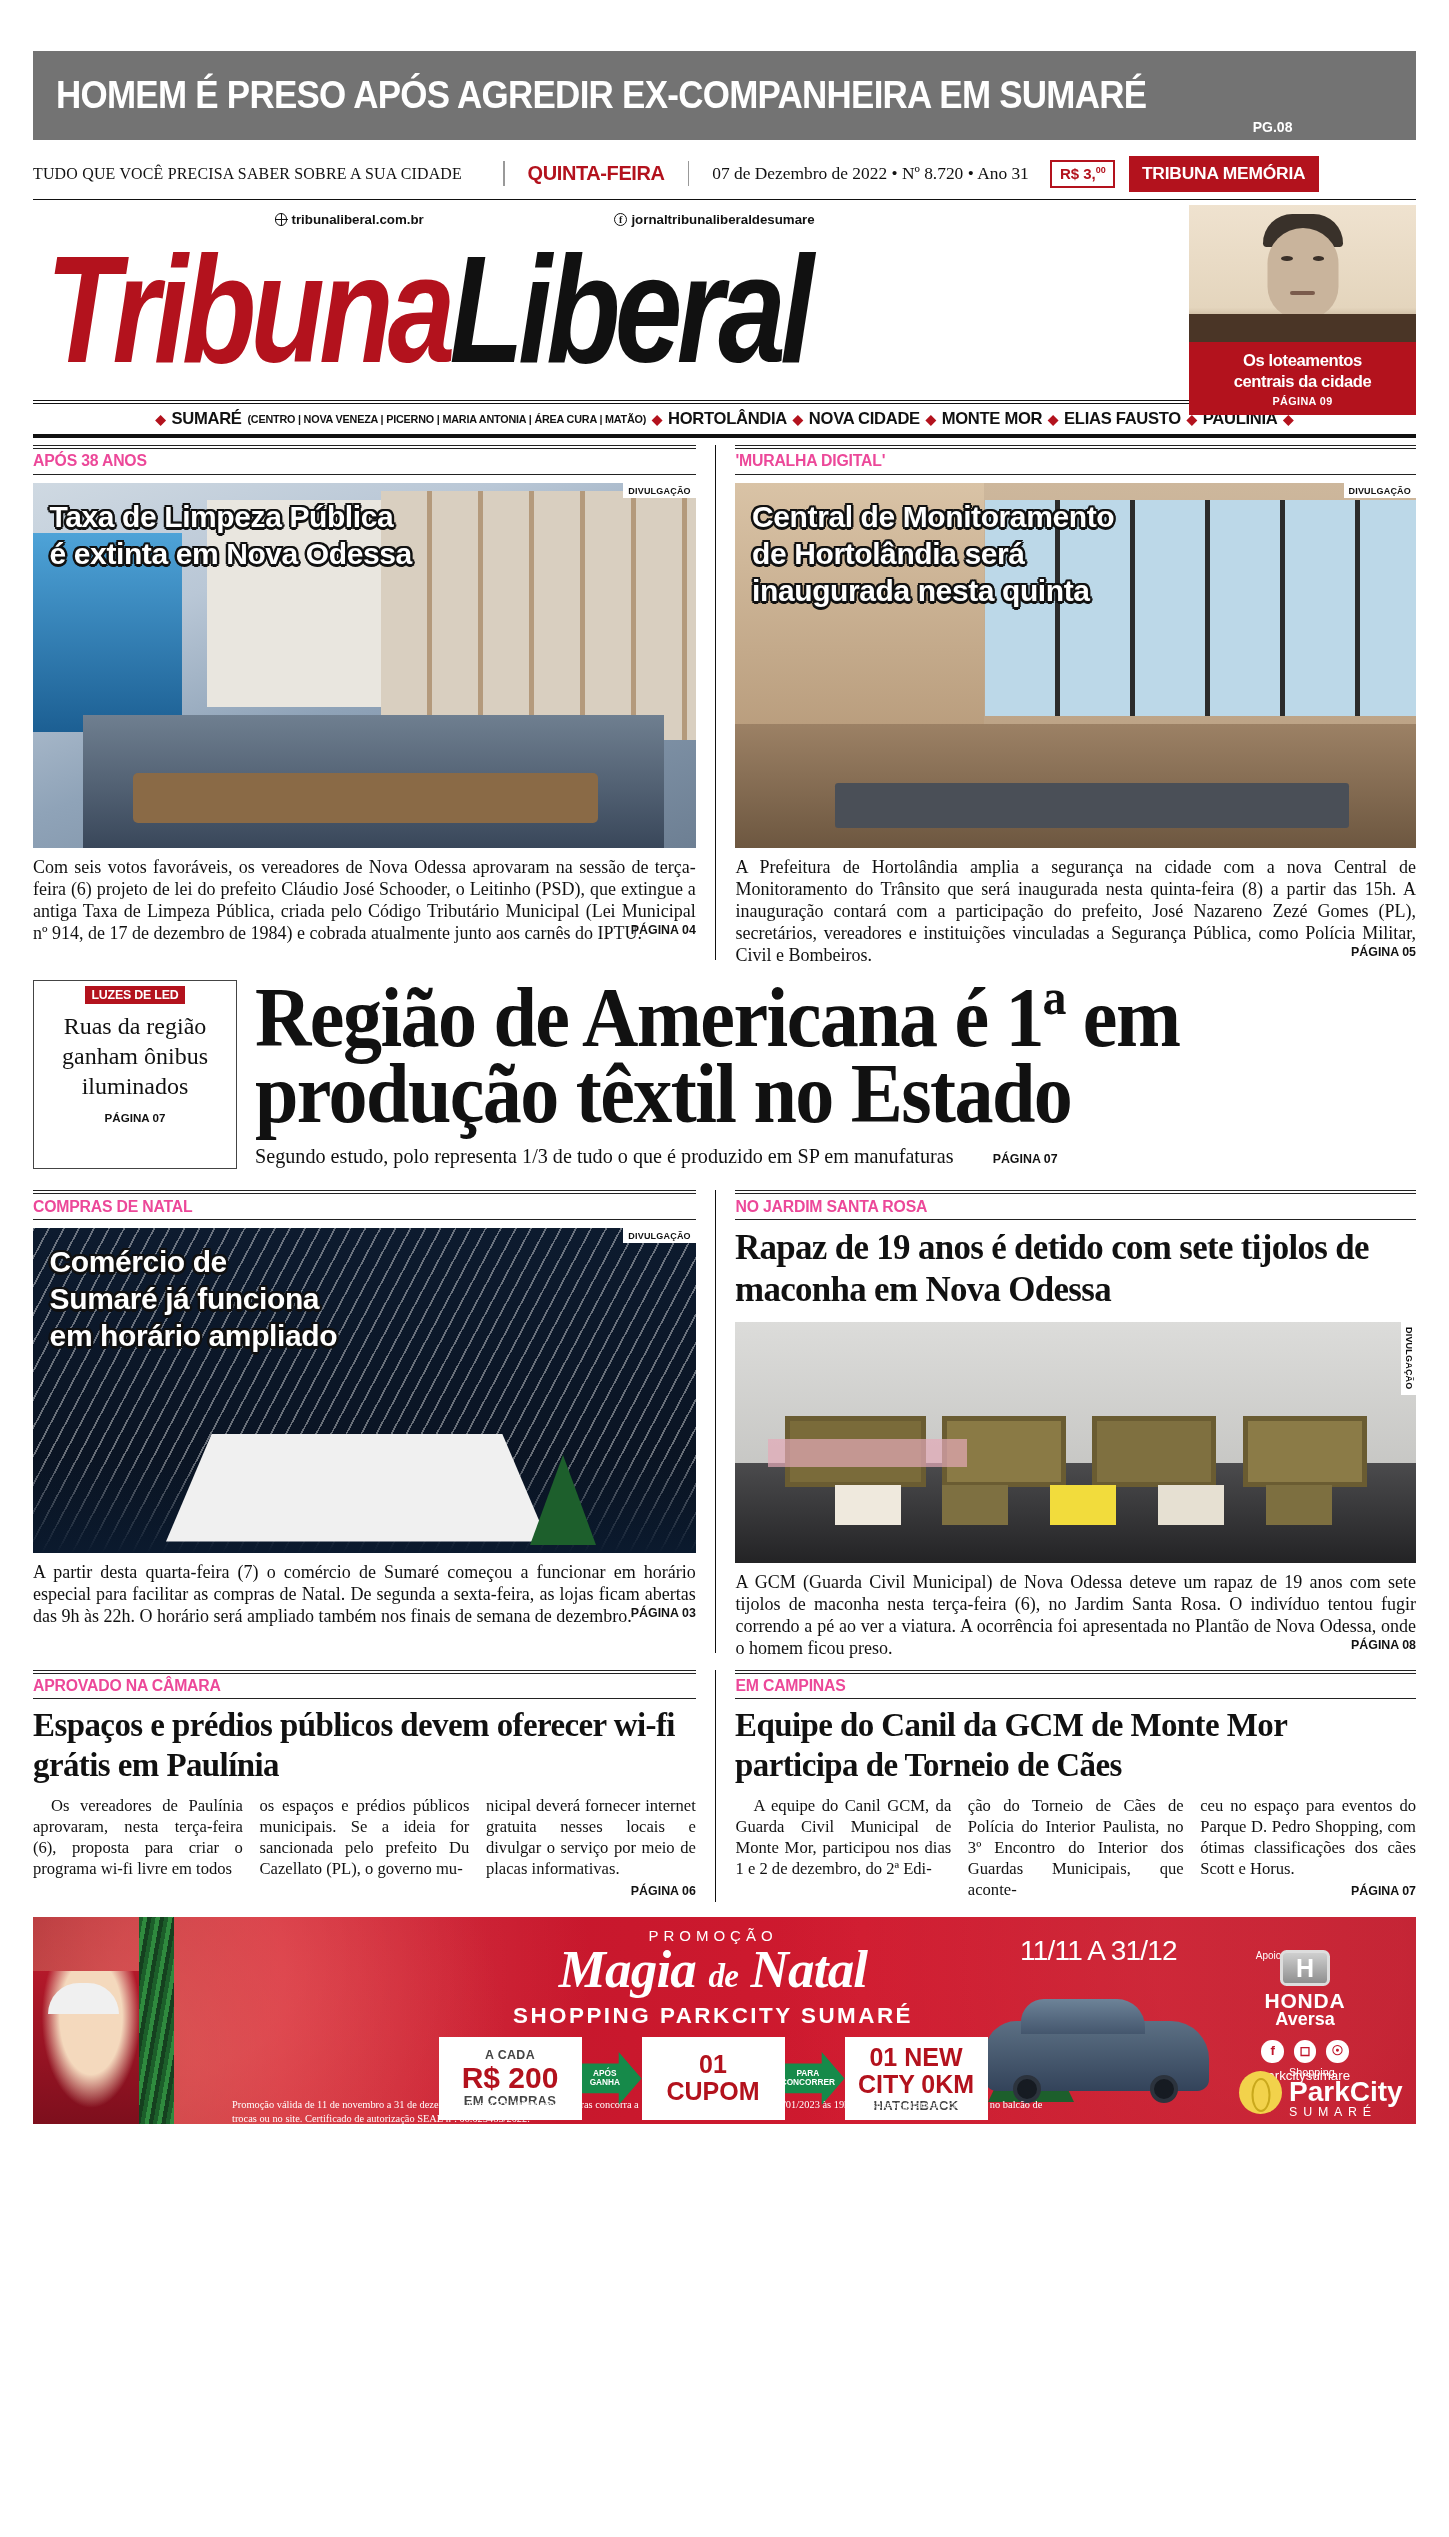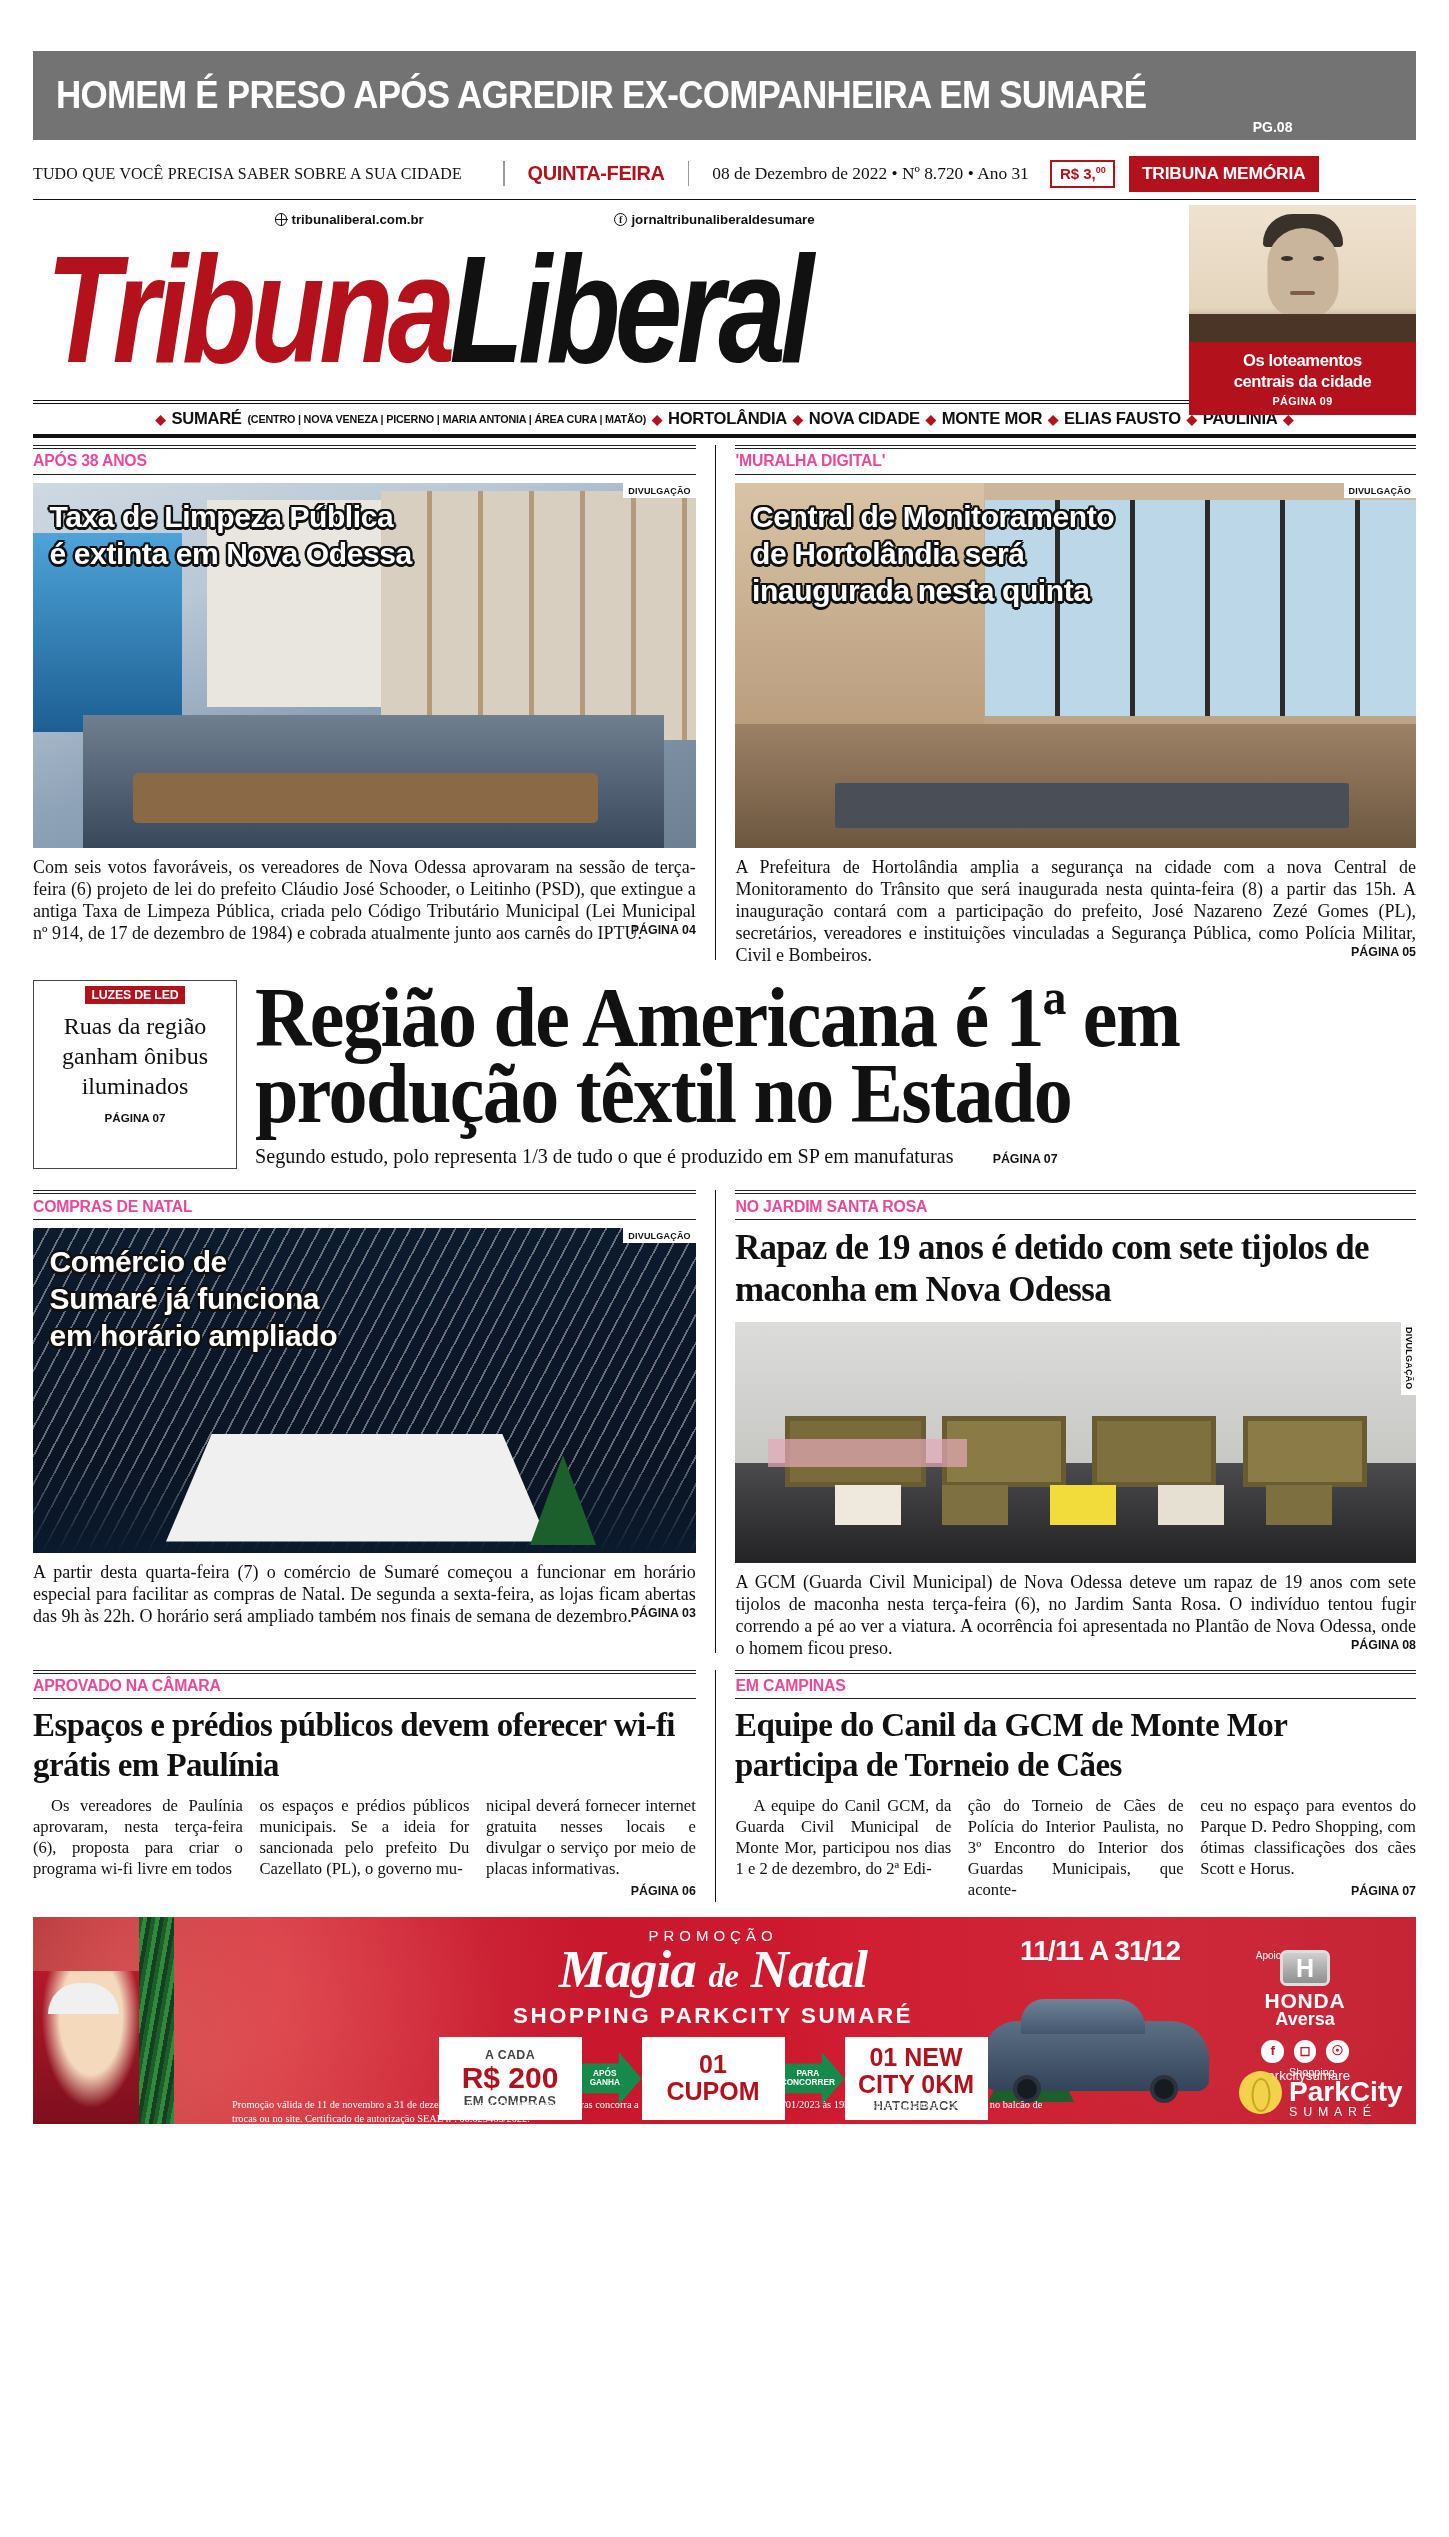--- a/index.html
+++ b/index.html
@@ -224,21 +224,21 @@
   <div class="topbanner">
     <div class="bt">HOMEM É PRESO APÓS AGREDIR EX-COMPANHEIRA EM SUMARÉ</div>
     <div class="pg">PG.08</div>
   </div>
 
   <div class="inforow">
     <div class="slogan">TUDO QUE VOCÊ PRECISA SABER SOBRE A SUA CIDADE</div>
     <div class="vsep"></div>
     <div class="dow">QUINTA-FEIRA</div>
     <div class="vsep"></div>
-    <div class="dateline">08 de Dezembro de 2022 • Nº 8.720 • Ano 31</div>
+    <div class="dateline">07 de Dezembro de 2022 • Nº 8.720 • Ano 31</div>
     <div class="price">
       <span>R$ 3,</span><sup>00</sup>
     </div>
     <div class="memtag">TRIBUNA MEMÓRIA</div>
   </div>
   <div class="rule-thin"></div>
 
   <div class="masthead">
     <div class="mast-left">
       <div class="logo">
@@ -488,21 +488,21 @@
         </div>
         <div class="box">
           <div class="b2">01 NEW</div>
           <div class="b2">CITY 0KM</div>
           <div class="s3">HATCHBACK</div>
         </div>
       </div>
 
     </div>
 
-    <div style="position:absolute;left:987px;top:18px;color:#fff;font-family:'Liberation Sans',sans-serif;font-weight:bold;font-size:28px;letter-spacing:-0.8px;">11/11 A 31/12</div>
+    <div style="position:absolute;left:987px;top:18px;color:#fff;font-family:'Liberation Sans',sans-serif;font-weight:normal;font-size:28px;letter-spacing:-0.8px;">11/11 A 31/12</div>
 
     <div class="fine">Promoção válida de 11 de novembro a 31 de dezembro. A cada R$ 200,00 em compras concorra a 1 (um) Honda City. Sorteio dia 04/01/2023 às 19h. Consulte regulamento completo no balcão de trocas ou no site. Certificado de autorização SEAE nº. 06.023483/2022.</div>
 
     <div class="ad-right">
       <div class="apoio">Apoio:</div>
       <div class="honda-badge"></div>
       <div class="honda">HONDA</div>
       <div class="aversa">Aversa</div>
       <div class="socials">
         <div class="soc">f</div>

